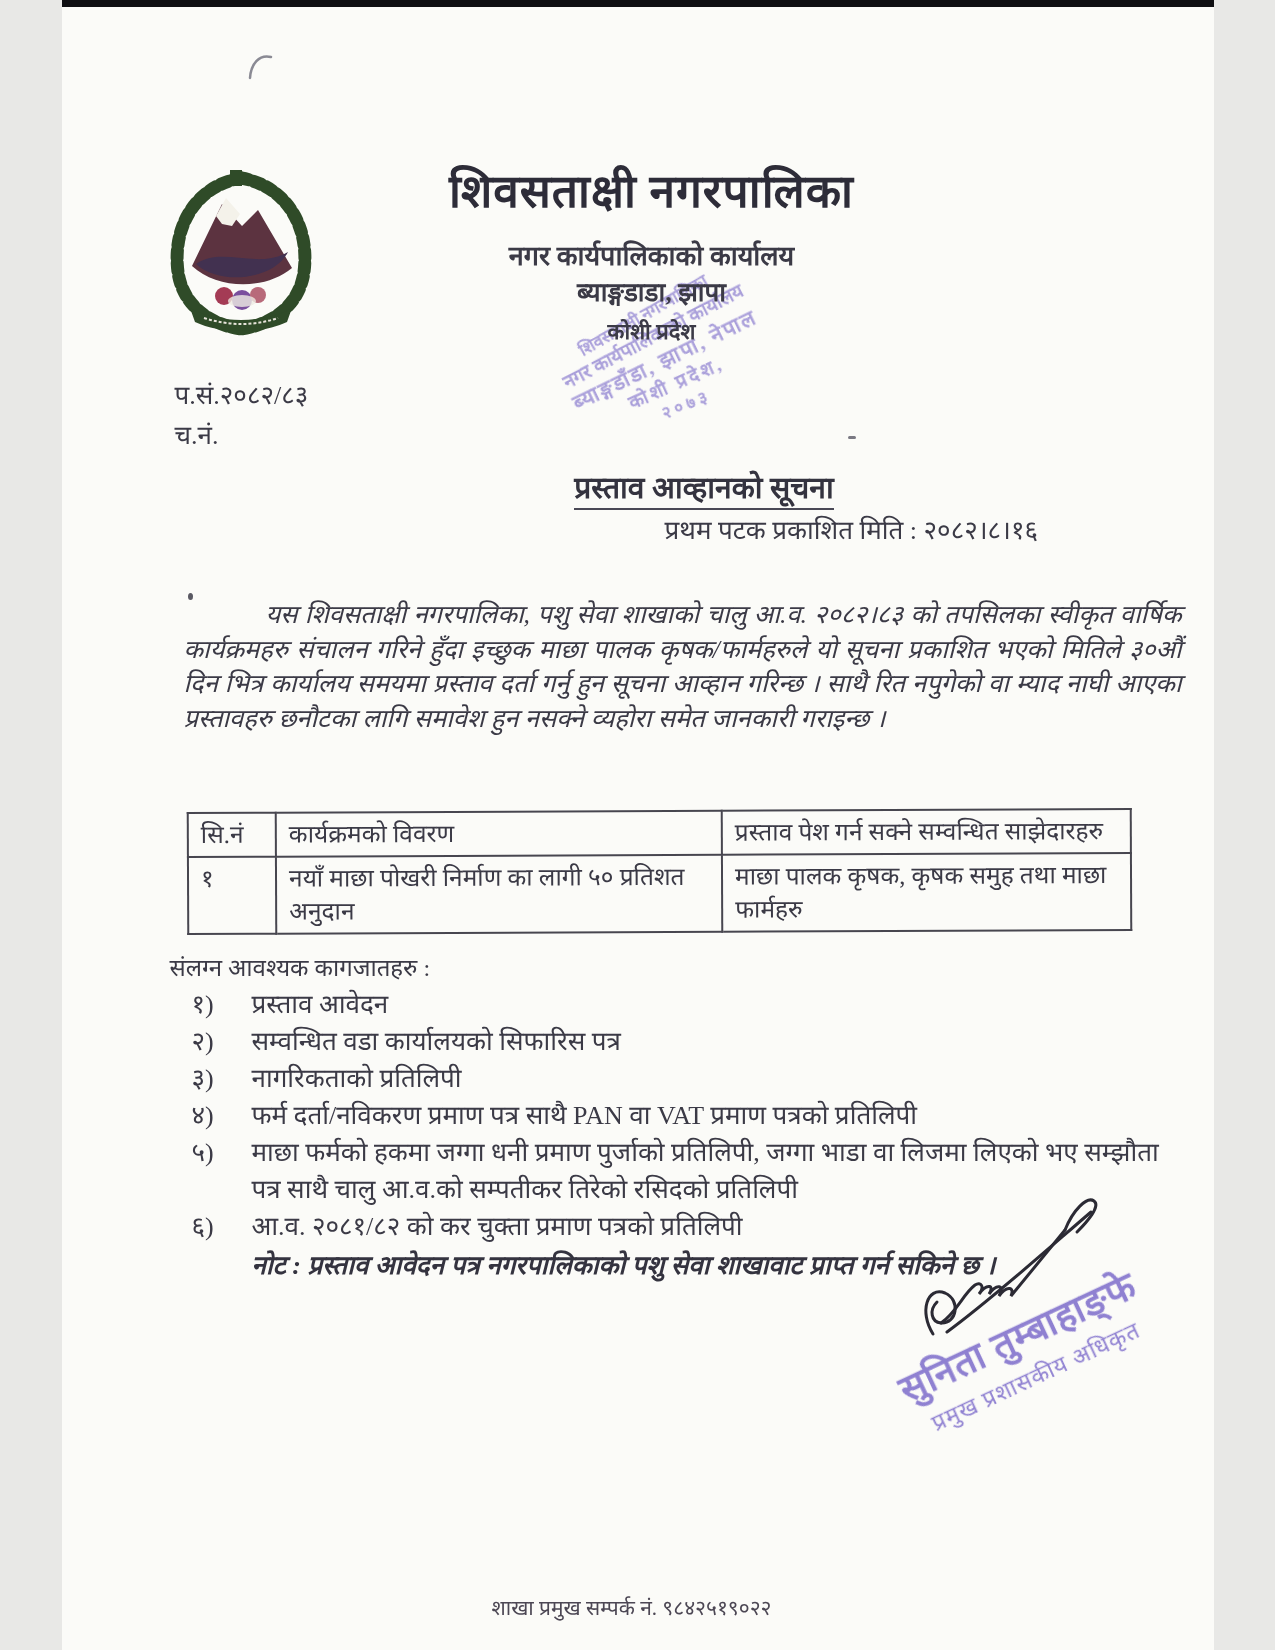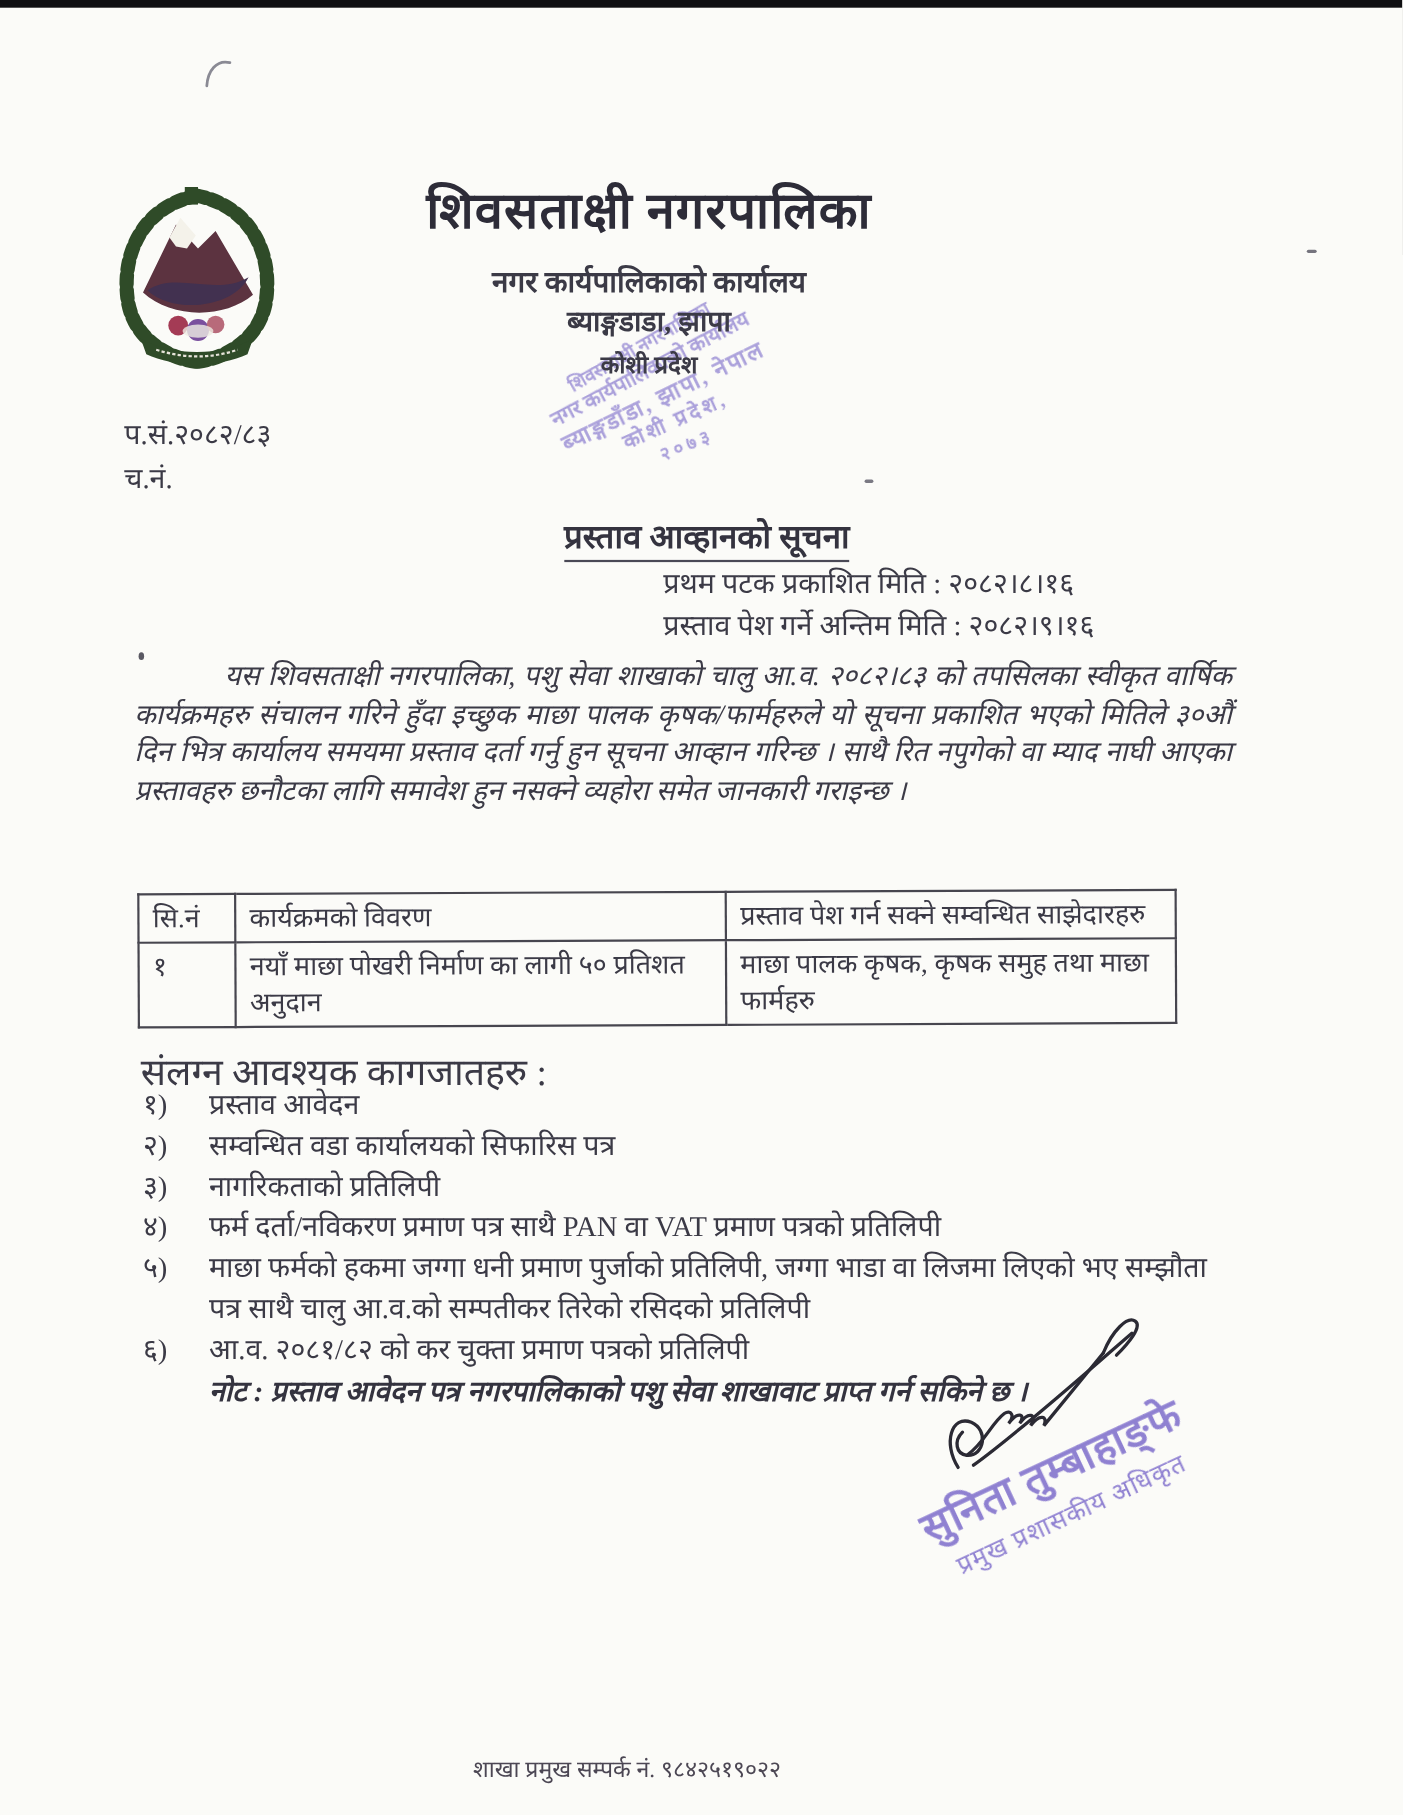--- a/index.html
+++ b/index.html
@@ -1,23 +1,24 @@
 <!DOCTYPE html>
 <html><head>
 <meta charset="utf-8">
 <style>
   html,body{margin:0;padding:0;background:#e8e8e6;}
   .page{
     position:relative;
-    width:1275px;height:1650px;
+    width:1111px;height:1650px;
     margin:0 auto;
     background:#fbfbf8;
     font-family:"Liberation Serif","DejaVu Serif",serif;
     color:#3b3a46;
     overflow:hidden;
+    padding-left:41px;
   }
   .top-strip{position:absolute;top:0;left:0;right:0;height:7px;background:#0f0f12;}
   .pen-mark{position:absolute;left:184px;top:50px;}
   .artifact-dash{position:absolute;left:1188px;top:227px;width:9px;height:3px;background:#75747e;border-radius:2px;}
   .artifact-dash2{position:absolute;left:786px;top:436px;width:8px;height:3px;background:#7a7983;border-radius:2px;}
   .artifact-dot{position:absolute;left:126px;top:593px;width:5px;height:7px;background:#5a5963;border-radius:50%;}
 
   .logo{position:absolute;left:100px;top:168px;}
 
   .head{position:absolute;left:0;top:158px;width:1180px;text-align:center;}
@@ -58,21 +59,21 @@
     border-collapse:collapse;font-size:24.5px;transform:rotate(-0.25deg);
   }
   .schedule-table th,.schedule-table td{
     border:2px solid #47464f;padding:3px 12px 6px 12px;
     vertical-align:top;text-align:left;font-weight:normal;
   }
   .col-sn{width:62px;}
   .col-program{width:420px;}
   .cell-justify{text-align:justify;}
 
-  .attach-heading{position:absolute;left:128px;top:950px;font-size:34px;}
+  .attach-heading{position:absolute;left:108px;top:950px;font-size:24px;}
 
   .doc-list{position:absolute;left:130px;top:986px;width:995px;font-size:26px;line-height:37px;}
   .doc-item{display:flex;}
   .doc-num{width:60px;flex:none;}
   .doc-text{flex:1;}
   .note{margin-left:60px;margin-top:2px;font-weight:bold;font-style:italic;color:#34333f;}
 
   .signature-svg{position:absolute;left:855px;top:1190px;z-index:2;}
   .sig-stamp{
     position:absolute;left:812px;top:1308px;width:300px;
@@ -132,21 +133,20 @@
     <div>प.सं.२०८२/८३</div>
     <div>च.नं.</div>
   </div>
 
   <div class="notice-title">
     <span>प्रस्ताव आव्हानको सूचना</span>
   </div>
 
   <div class="dates">
     <div>प्रथम पटक प्रकाशित मिति : २०८२।८।१६</div>
-    <div>प्रस्ताव पेश गर्ने अन्तिम मिति : २०८२।९।१६</div>
   </div>
 
   <p class="body-para">यस शिवसताक्षी नगरपालिका, पशु सेवा शाखाको चालु आ.व. २०८२।८३ को तपसिलका स्वीकृत वार्षिक कार्यक्रमहरु संचालन गरिने हुँदा इच्छुक माछा पालक कृषक/फार्महरुले यो सूचना प्रकाशित भएको मितिले ३०औं दिन भित्र कार्यालय समयमा प्रस्ताव दर्ता गर्नु हुन सूचना आव्हान गरिन्छ । साथै रित नपुगेको वा म्याद नाघी आएका प्रस्तावहरु छनौटका लागि समावेश हुन नसक्ने व्यहोरा समेत जानकारी गराइन्छ ।</p>
 
 
   <table class="schedule-table">
     <thead>
       <tr>
         <th class="col-sn">सि.नं</th>
         <th class="col-program">कार्यक्रमको विवरण</th>

